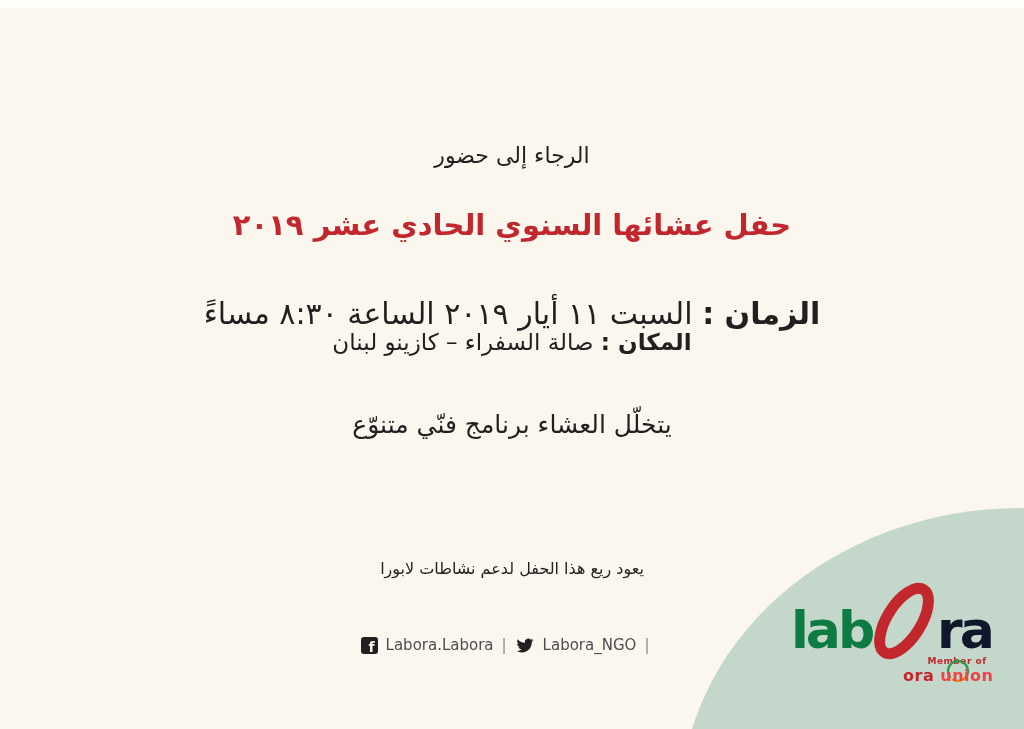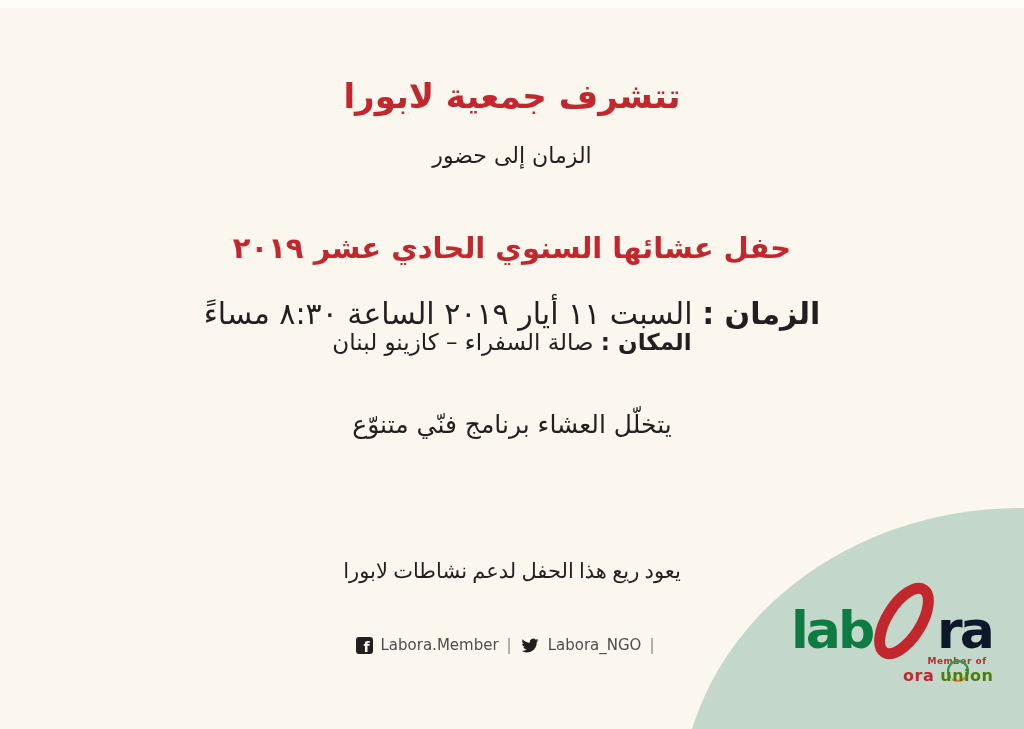--- a/index.html
+++ b/index.html
@@ -23,28 +23,28 @@
     position: absolute;
     left: 680px; top: 508px;
     width: 680px; height: 600px;
     border-radius: 50%;
     background: #c3d8cb;
   }
 
   .line { position: absolute; left: 0; width: 100%; text-align: center; color: #231f20; }
   .org-title    { top: 76px;  font-size: 34px; font-weight: bold; color: #c1272d; }
   .invite-line  { top: 143px; font-size: 22px; }
-  .event-title  { top: 231px; font-size: 29px; font-weight: bold; color: #c1272d; }
+  .event-title  { top: 208px; font-size: 29px; font-weight: bold; color: #c1272d; }
   .when-line    { top: 296px; font-size: 30px; }
   .where-line   { top: 329px; font-size: 23px; }
   .when-line b, .where-line b { font-weight: bold; }
   .program-line { top: 410px; font-size: 25px; }
   .booking-line { top: 507px; font-size: 19px; }
   .booking-line .phone { font-weight: bold; }
-  .proceeds-line{ top: 559px; font-size: 21px; font-family: Liberation Serif, serif; }
+  .proceeds-line{ top: 559px; font-size: 16px; }
 
   .footer {
     position: absolute;
     left: 0; top: 636px;
     width: 1010px;
     display: flex;
     justify-content: center;
     align-items: center;
     gap: 8px;
     font-size: 15px;
@@ -81,54 +81,53 @@
   .logo-lab { left: 0;   top: 24px; color: #0e7c42; }
   .logo-ra  { left: 146px; top: 24px; color: #0f172a; }
   .logo-o   { position: absolute; left: 80px; top: 0; }
   .logo-sub { position: absolute; left: 112px; top: 76px; width: 90px; }
   .member-of {
     font-size: 9px; font-weight: bold; color: #c1272d;
     text-align: center; padding-left: 18px; letter-spacing: 0.5px;
   }
   .ora-union { position: relative; font-size: 16px; font-weight: bold; letter-spacing: 0.5px; white-space: nowrap; }
   .ora-union .ora   { color: #c1272d; position: relative; z-index: 1; }
-  .ora-union .union { color: #4d7c0f; position: relative; z-index: 1; }
+  .ora-union .union { color: #ef4444; position: relative; z-index: 1; }
   .union-ring { position: absolute; left: 42px; top: -8px; z-index: 0; }
 </style>
 </head>
 <body>
 
 <div class="page">
   <div class="top-strip"></div>
   <div class="sage-ellipse"></div>
 
-  <div class="line org-title" dir="rtl">تتشرف جمعية لابورا</div>
 
-  <div class="line invite-line" dir="rtl">الزمان إلى حضور</div>
+  <div class="line invite-line" dir="rtl">الرجاء إلى حضور</div>
 
   <div class="line event-title" dir="rtl">حفل عشائها السنوي الحادي عشر ٢٠١٩</div>
 
   <div class="line when-line" dir="rtl">
     <b>الزمان :</b>
     <span>السبت ١١ أيار ٢٠١٩ الساعة ٨:٣٠ مساءً</span>
   </div>
 
   <div class="line program-line" dir="rtl">يتخلّل العشاء برنامج فنّي متنوّع</div>
 
   <div class="line where-line" dir="rtl">
     <b>المكان :</b>
     <span>صالة السفراء – كازينو لبنان</span>
   </div>
 
 
   <div class="line proceeds-line" dir="rtl">يعود ريع هذا الحفل لدعم نشاطات لابورا</div>
 
   <div class="footer">
     <span class="fb-icon">f</span>
-    <span>Labora.Member</span>
+    <span>Labora.Labora</span>
     <span class="sep">|</span>
     <span class="tw-icon">
       <svg viewBox="0 0 24 24" aria-hidden="true">
         <path d="M23.953 4.57a10 10 0 01-2.825.775 4.958 4.958 0 002.163-2.723c-.951.555-2.005.959-3.127 1.184a4.92 4.92 0 00-8.384 4.482C7.69 8.095 4.067 6.13 1.64 3.162a4.822 4.822 0 00-.666 2.475c0 1.71.87 3.213 2.188 4.096a4.904 4.904 0 01-2.228-.616v.06a4.923 4.923 0 003.946 4.827 4.996 4.996 0 01-2.212.085 4.936 4.936 0 004.604 3.417A9.867 9.867 0 010 19.54a13.995 13.995 0 007.557 2.209c9.053 0 13.998-7.496 13.998-13.985 0-.21 0-.42-.015-.63A9.935 9.935 0 0024 4.59z"></path>
       </svg>
     </span>
     <span>Labora_NGO</span>
     <span class="sep">|</span>
   </div>
 

